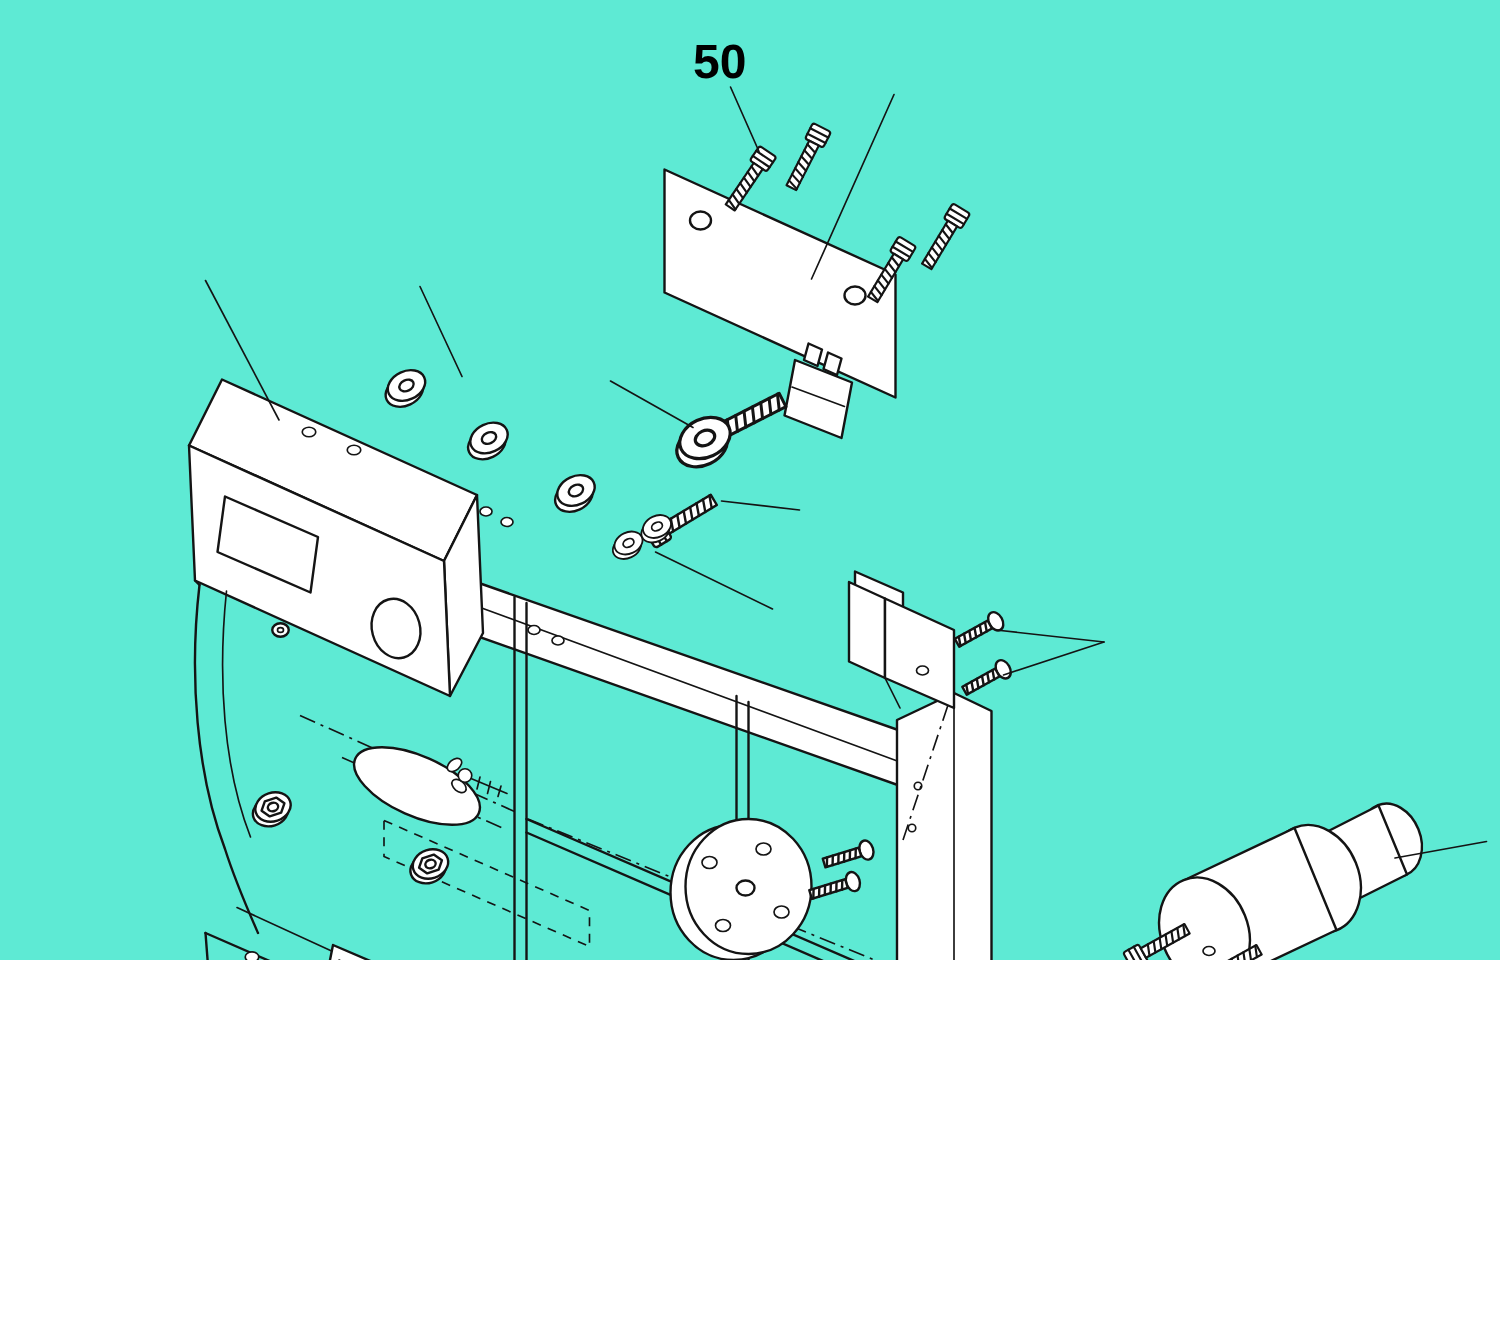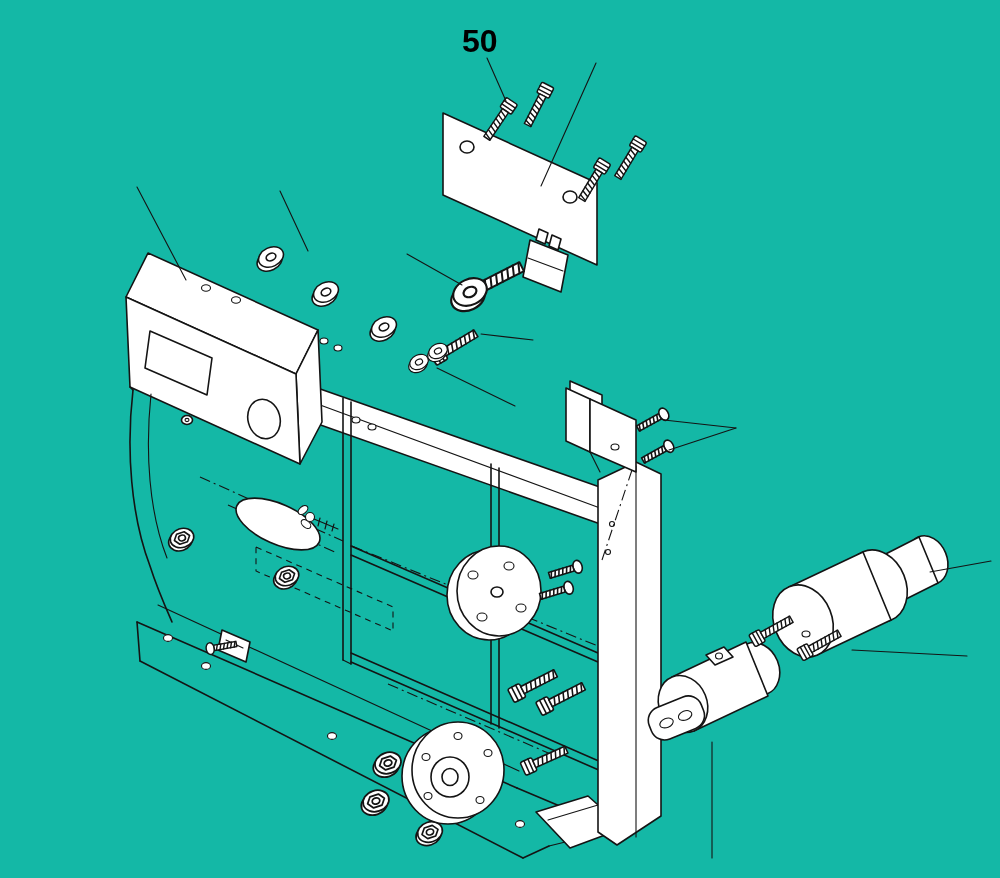--- a/index.html
+++ b/index.html
@@ -1,16 +1,16 @@
 <!DOCTYPE html>
 <html><head>
 <meta charset="utf-8">
 <style>
   html,body{margin:0;padding:0;background:#fff;}
-  .stage{position:relative;width:1000px;height:878px;background:#14b8a6;overflow:hidden;
+  .stage{position:relative;width:1000px;height:640px;background:#5eead4;overflow:hidden;
          font-family:"Liberation Sans",sans-serif;}
   svg{display:block}
   .ln{stroke:#141414;stroke-width:1.6;fill:none;stroke-linecap:round;stroke-linejoin:round}
   .thin{stroke-width:1.1}
   .f{fill:#fff}
   .dashdot{stroke:#141414;stroke-width:1.1;fill:none;stroke-dasharray:11 4 2 4}
   .dash{stroke:#141414;stroke-width:1.1;fill:none;stroke-dasharray:6 5}
   .callout{font-family:"Liberation Sans",sans-serif;font-weight:bold;font-size:32px;
            fill:#000;stroke:none}
 </style>

